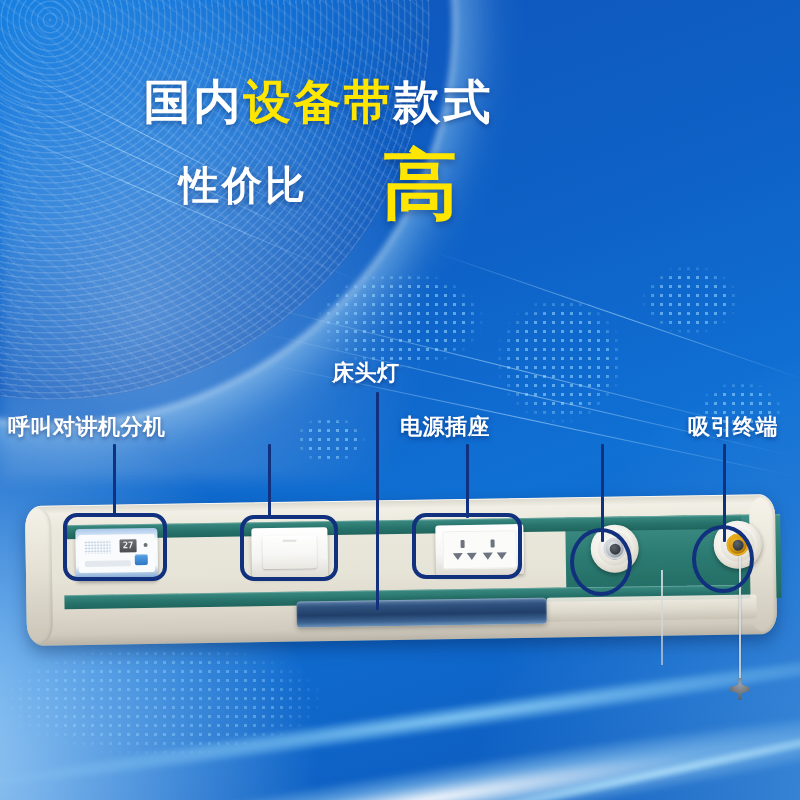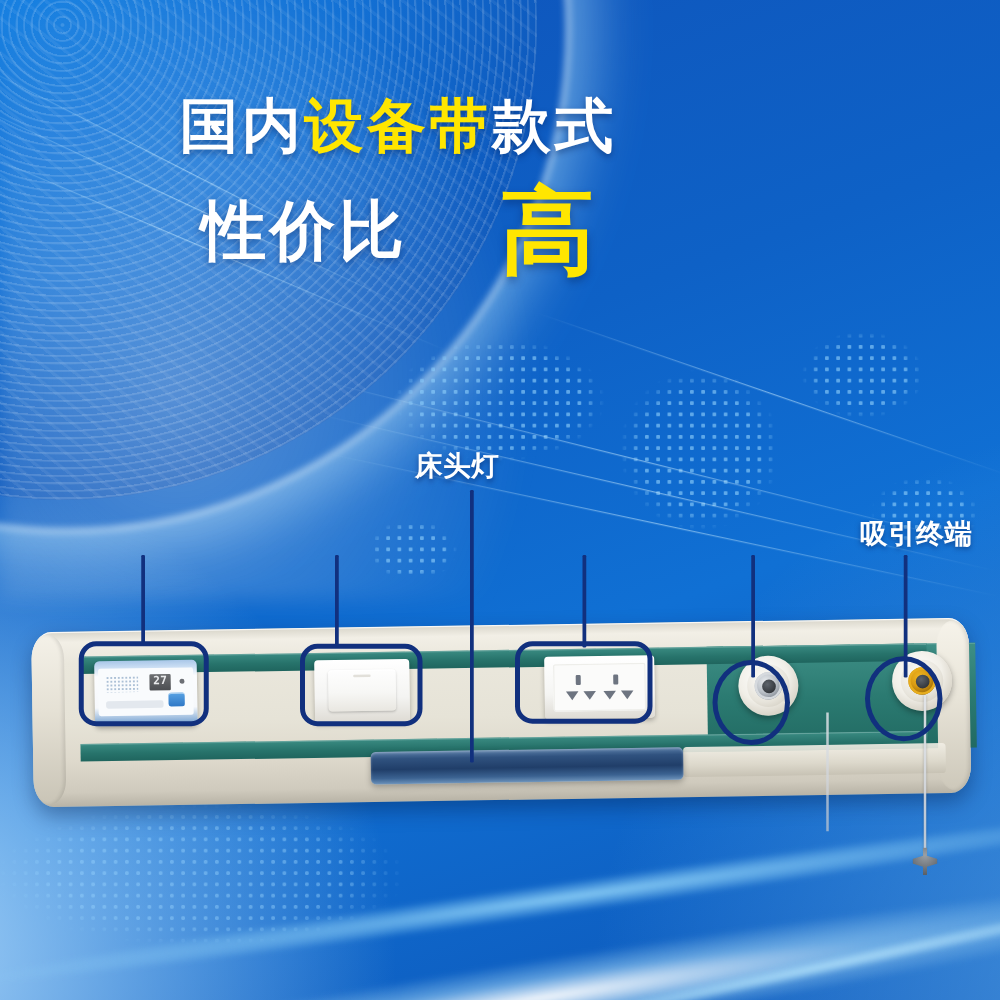--- a/index.html
+++ b/index.html
@@ -104,21 +104,21 @@
     font-family:"DejaVu Sans","Liberation Sans",sans-serif;
     text-shadow:0 2px 5px rgba(0,30,90,.45);
     white-space:nowrap;
   }
   .hl-w{color:#ffffff;}
   .hl-y{color:#ffe600;}
   .hl-line2{
     margin-top:22px;display:flex;align-items:center;justify-content:center;gap:74px;
     font-family:"DejaVu Sans","Liberation Sans",sans-serif;
   }
-  .hl-sub{font-size:52px;font-weight:bold;color:#fff;letter-spacing:3px;line-height:1;
+  .hl-sub{font-size:40px;font-weight:bold;color:#fff;letter-spacing:3px;line-height:1;
     text-shadow:0 2px 6px rgba(0,30,90,.45);}
   .hl-big{font-size:76px;font-weight:bold;color:#ffe600;line-height:1;
     text-shadow:0 3px 7px rgba(0,25,80,.4);}
 
   
   .callouts{position:absolute;left:0;top:0;width:800px;height:800px;z-index:8;}
   .co-label{
     position:absolute;color:#ffffff;font-weight:bold;white-space:nowrap;
     font-family:"DejaVu Sans","Liberation Sans",sans-serif;
     font-size:22px;letter-spacing:.5px;
@@ -286,21 +286,23 @@
   <div class="headline">
     <div class="hl-line1"><span class="hl-w">国内</span><span class="hl-y">设备带</span><span class="hl-w">款式</span></div>
     <div class="hl-line2">
       <span class="hl-sub">性价比</span>
       <span class="hl-big">高</span>
     </div>
   </div>
 
   <div class="callouts">
 
+    <div class="co-label" style="left:8px;top:412px;">呼叫对讲机分机</div>
     <div class="co-label" style="left:332px;top:358px;">床头灯</div>
+    <div class="co-label" style="left:400px;top:412px;">电源插座</div>
     <div class="co-label" style="left:688px;top:412px;">吸引终端</div>
 
     <div class="co-line" style="left:113px;top:444px;height:72px;"></div>
     <div class="co-line" style="left:268px;top:444px;height:74px;"></div>
     <div class="co-line" style="left:376px;top:392px;height:218px;"></div>
     <div class="co-line" style="left:466px;top:444px;height:74px;"></div>
     <div class="co-line" style="left:601px;top:444px;height:98px;"></div>
     <div class="co-line" style="left:723px;top:444px;height:98px;"></div>
 
     <div class="co-ring" style="left:63px;top:513px;width:104px;height:68px;"></div>

